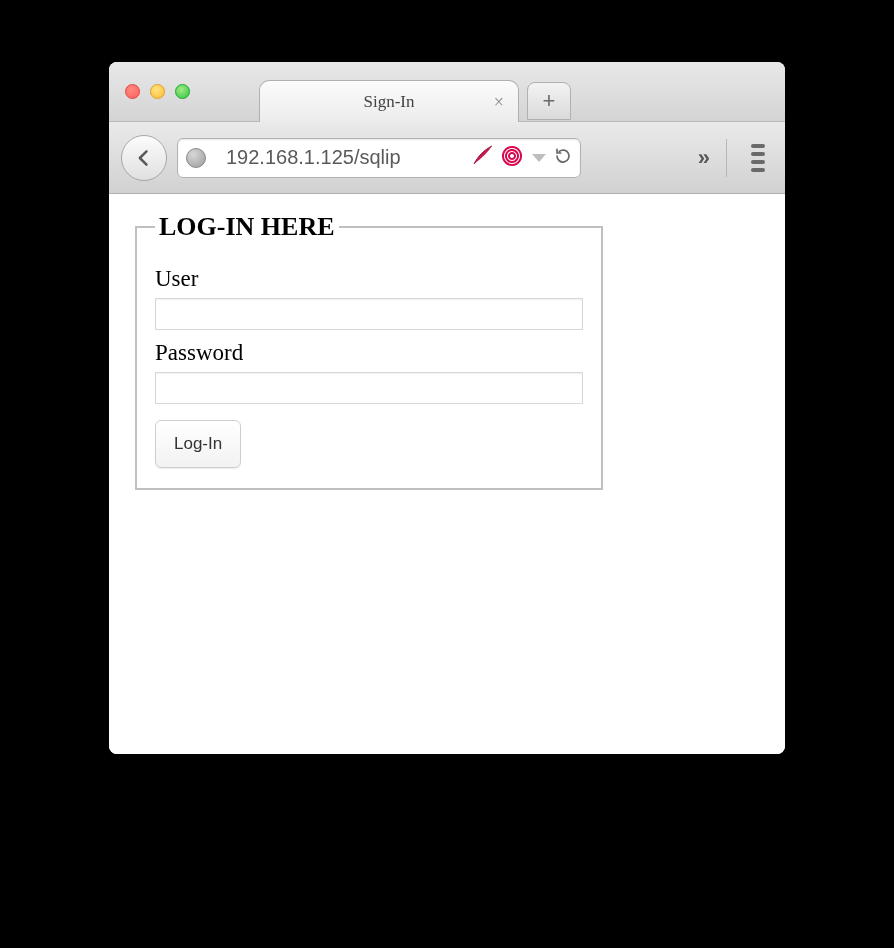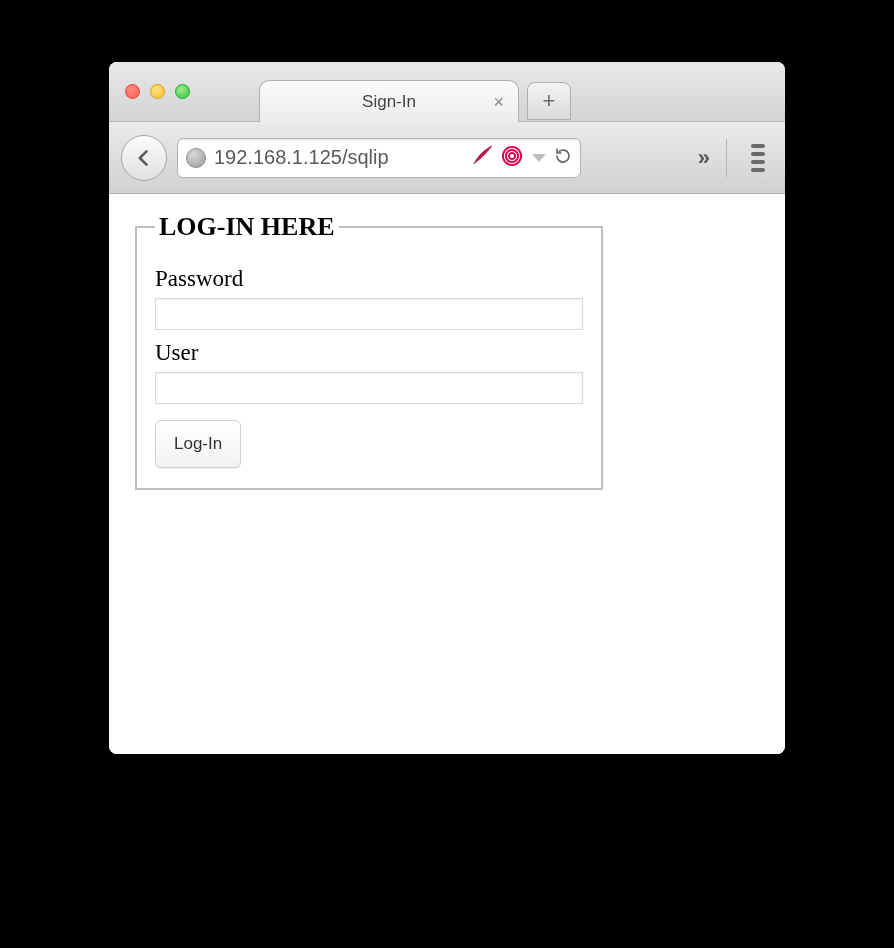--- a/index.html
+++ b/index.html
@@ -57,20 +57,21 @@
       border-radius: 10px 10px 0 0;
       height: 42px;
       min-width: 260px;
       display: flex;
       align-items: center;
       justify-content: center;
       position: relative;
       padding: 0 36px;
       color: #444;
       font-size: 17px;
+      font-family: Liberation Serif, serif;
     }
     .tab-close {
       position: absolute;
       right: 14px;
       top: 50%;
       transform: translateY(-50%);
       color: #888;
       font-size: 18px;
       cursor: pointer;
       line-height: 1;
@@ -133,20 +134,21 @@
       background: radial-gradient(circle at 35% 30%, #d8d8d8, #9a9a9a);
       border: 1px solid #8a8a8a;
       flex: none;
     }
     .url-text {
       flex: 1;
       font-size: 20px;
       color: #5a5a5a;
       white-space: nowrap;
       overflow: hidden;
+      margin-left: 12px;
     }
     .url-ext {
       display: flex;
       align-items: center;
       gap: 6px;
       flex: none;
     }
     .feather-icon svg { width: 24px; height: 24px; }
     .swirl-icon svg { width: 24px; height: 24px; }
     .dropdown-arrow {
@@ -293,26 +295,26 @@
         <span></span>
         <span></span>
     </div>
   </div>
 
   <div class="content">
     <fieldset>
       <legend>LOG-IN HERE</legend>
 
       <div class="field-row">
+        <div class="field-label">User</div>
+        <input type="text" class="text-input" value="" style="">
+      </div>
+
+      <div class="field-row">
         <div class="field-label">Password</div>
         <input type="password" class="text-input" value="" style="">
       </div>
 
-      <div class="field-row">
-        <div class="field-label">User</div>
-        <input type="text" class="text-input" value="" style="">
-      </div>
-
       <button class="submit-btn">Log-In</button>
     </fieldset>
   </div>
 
 </div>
 
 </body></html>

